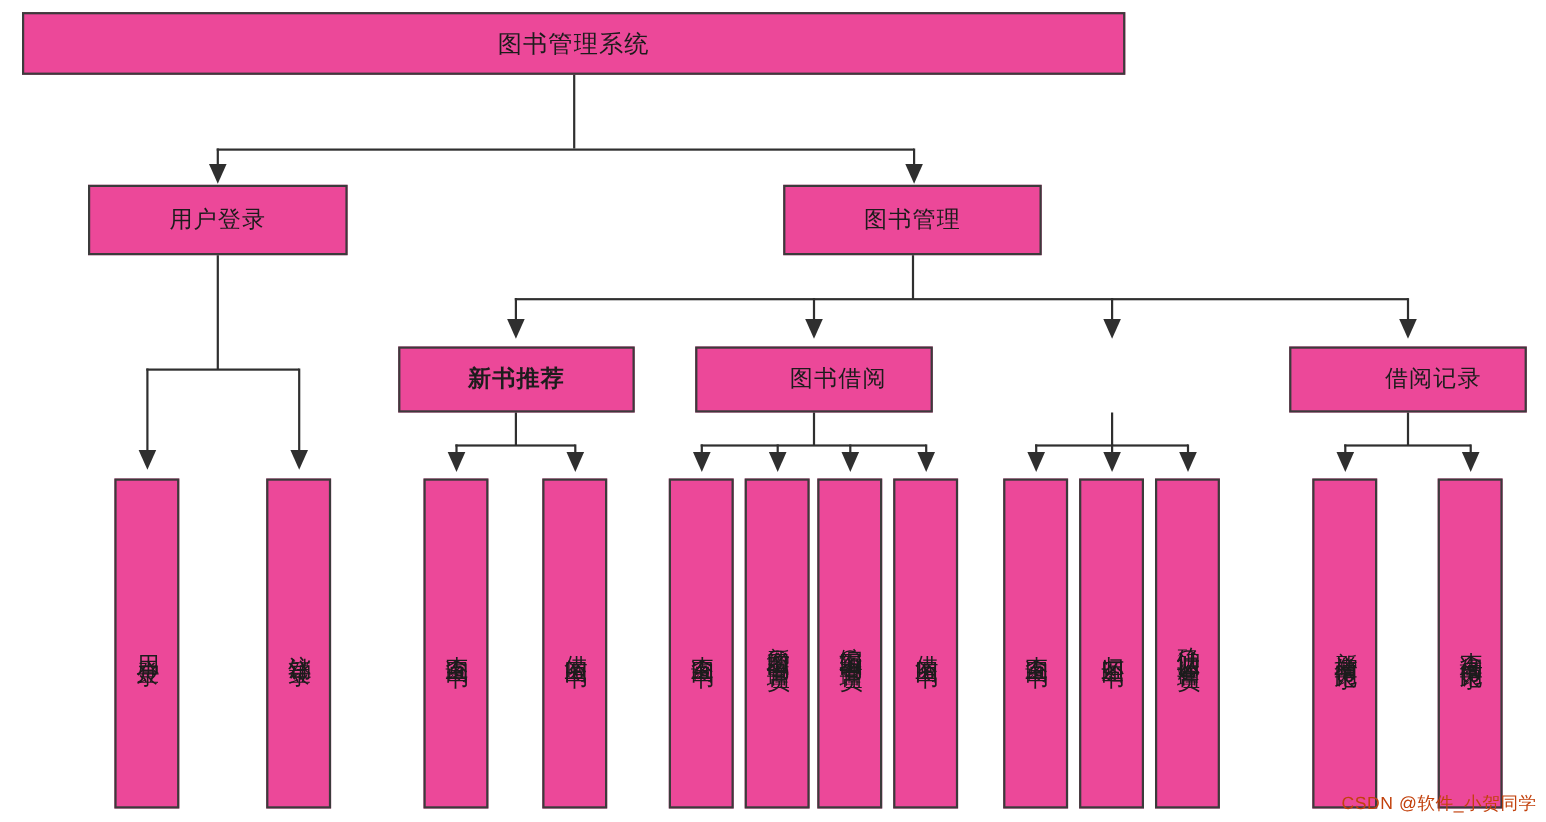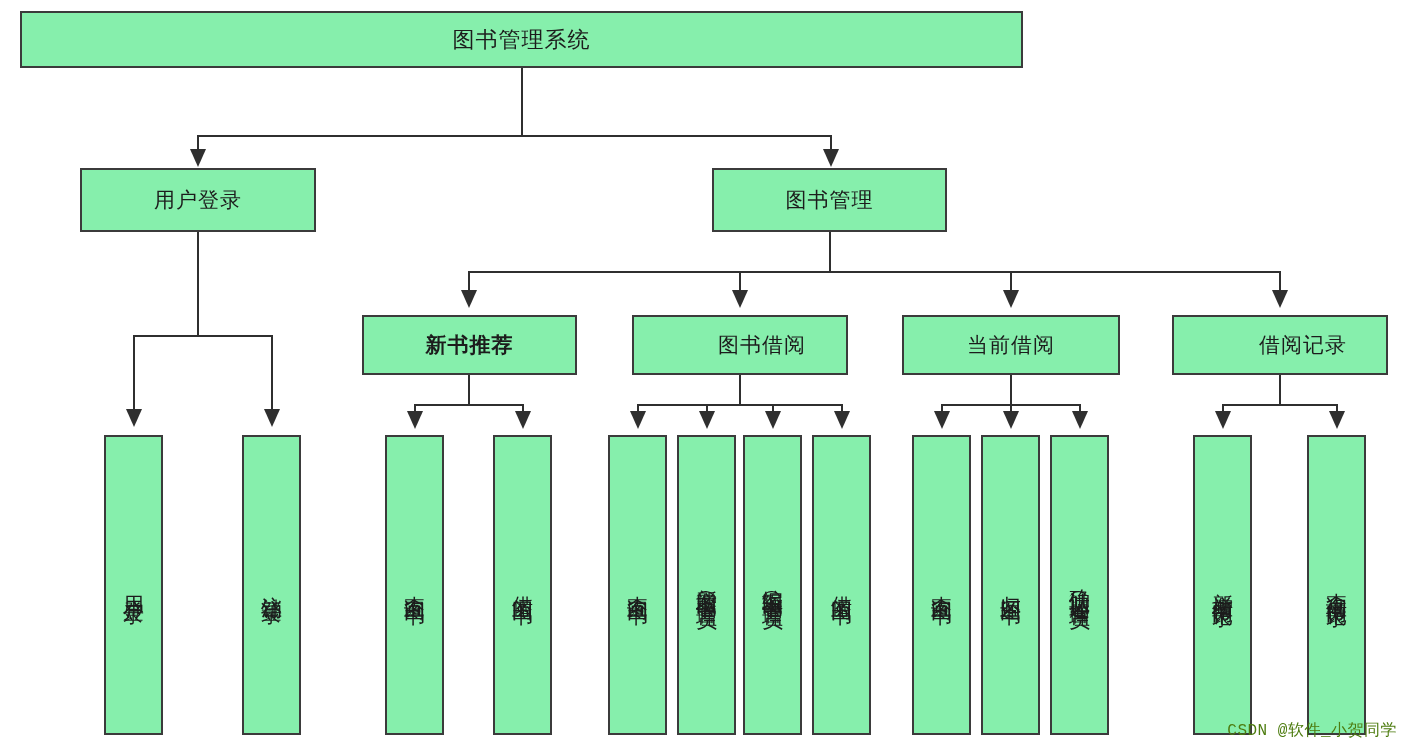--- a/index.html
+++ b/index.html
@@ -8,21 +8,21 @@
     background:#ffffff;
     font-family:"Liberation Sans","DejaVu Sans",sans-serif;
     overflow:hidden;
   }
   #stage{position:relative;width:1405px;height:747px;background:#fff;}
 
   
   .node{
     position:absolute;
     box-sizing:border-box;
-    background:#86efac;
+    background:#ec4899;
     border:2px solid #3b3b3b;
     display:flex;
     align-items:center;
     justify-content:center;
     color:#1c1c1c;
     line-height:1.15;
     text-align:center;
   }
   .node.h{ font-size:21px; letter-spacing:1px; }
   .node.root{ font-size:22px; letter-spacing:1px; }
@@ -50,25 +50,24 @@
     width:0;height:0;
     border-left:8px solid transparent;
     border-right:8px solid transparent;
     border-top:18px solid #2f2f2f;
   }
 
   .watermark{
     position:absolute;
     right:8px;bottom:6px;
     font-size:16px;
-    color:#4d7c0f;
+    color:#c2410c;
     letter-spacing:.5px;
     white-space:nowrap;
     pointer-events:none;
-    font-family:Liberation Mono, monospace;
   }
 </style>
 </head>
 <body>
 
 <div id="stage">
 
   <div class="node root" style="left:20px;top:11px;width:1003px;height:57px;">图书管理系统</div>
 
   <div class="vline" style="left:521px;top:68px;height:67px;"></div>
@@ -102,21 +101,20 @@
   <div class="arrow" style="left:732px;top:290px;"></div>
 
   <div class="vline" style="left:1010px;top:271px;height:21px;"></div>
   <div class="arrow" style="left:1003px;top:290px;"></div>
 
   <div class="vline" style="left:1279px;top:271px;height:21px;"></div>
   <div class="arrow" style="left:1272px;top:290px;"></div>
 
   <div class="node h" style="left:362px;top:315px;width:215px;height:60px;font-weight:bold;">新书推荐</div>
   <div class="node h" style="left:632px;top:315px;width:216px;height:60px;padding-left:44px;">图书借阅</div>
-  <div class="node h" style="left:902px;top:315px;width:218px;height:60px;">当前借阅</div>
   <div class="node h" style="left:1172px;top:315px;width:216px;height:60px;padding-left:46px;">借阅记录</div>
 
   <div class="vline" style="left:468px;top:375px;height:30px;"></div>
   <div class="hline" style="left:414px;top:404px;width:109px;"></div>
   <div class="vline" style="left:414px;top:404px;height:9px;"></div>
   <div class="arrow" style="left:407px;top:411px;"></div>
   <div class="vline" style="left:522px;top:404px;height:9px;"></div>
   <div class="arrow" style="left:515px;top:411px;"></div>
 
   <div class="vline" style="left:739px;top:375px;height:30px;"></div>

